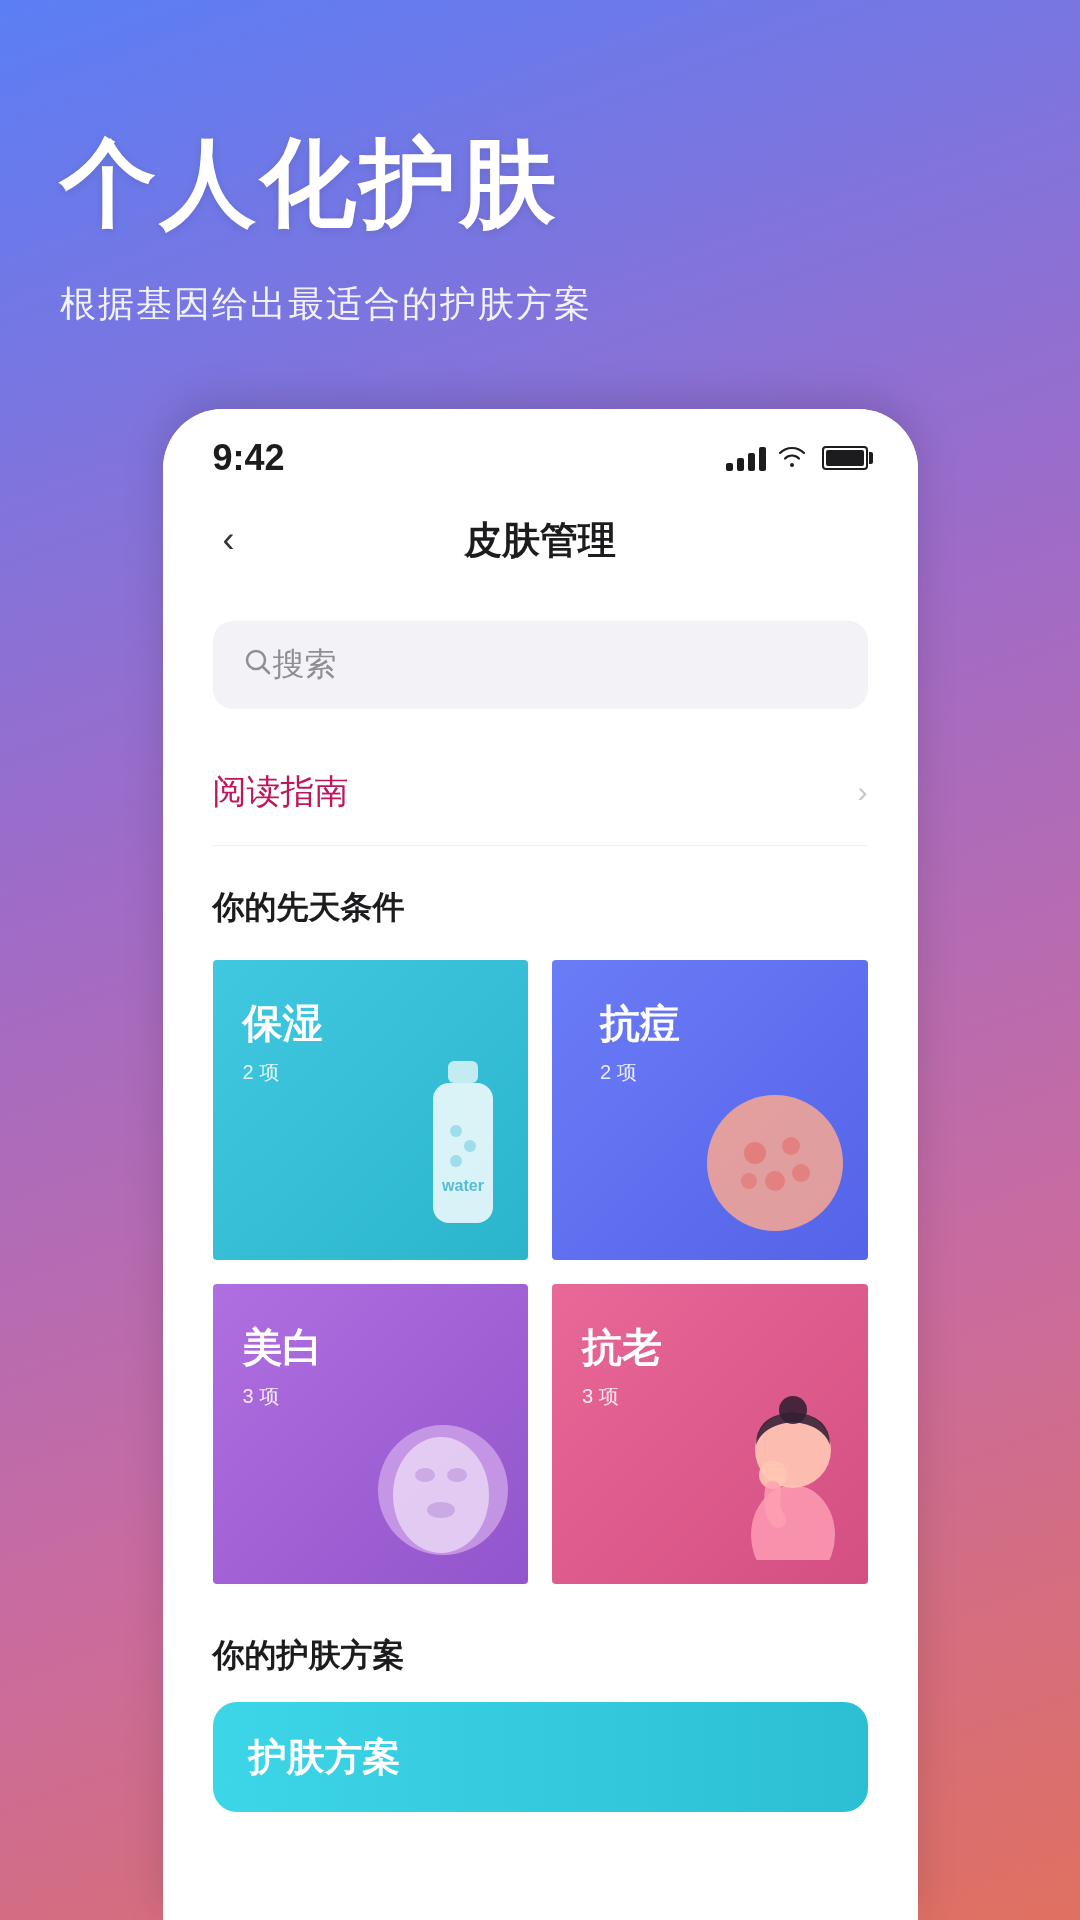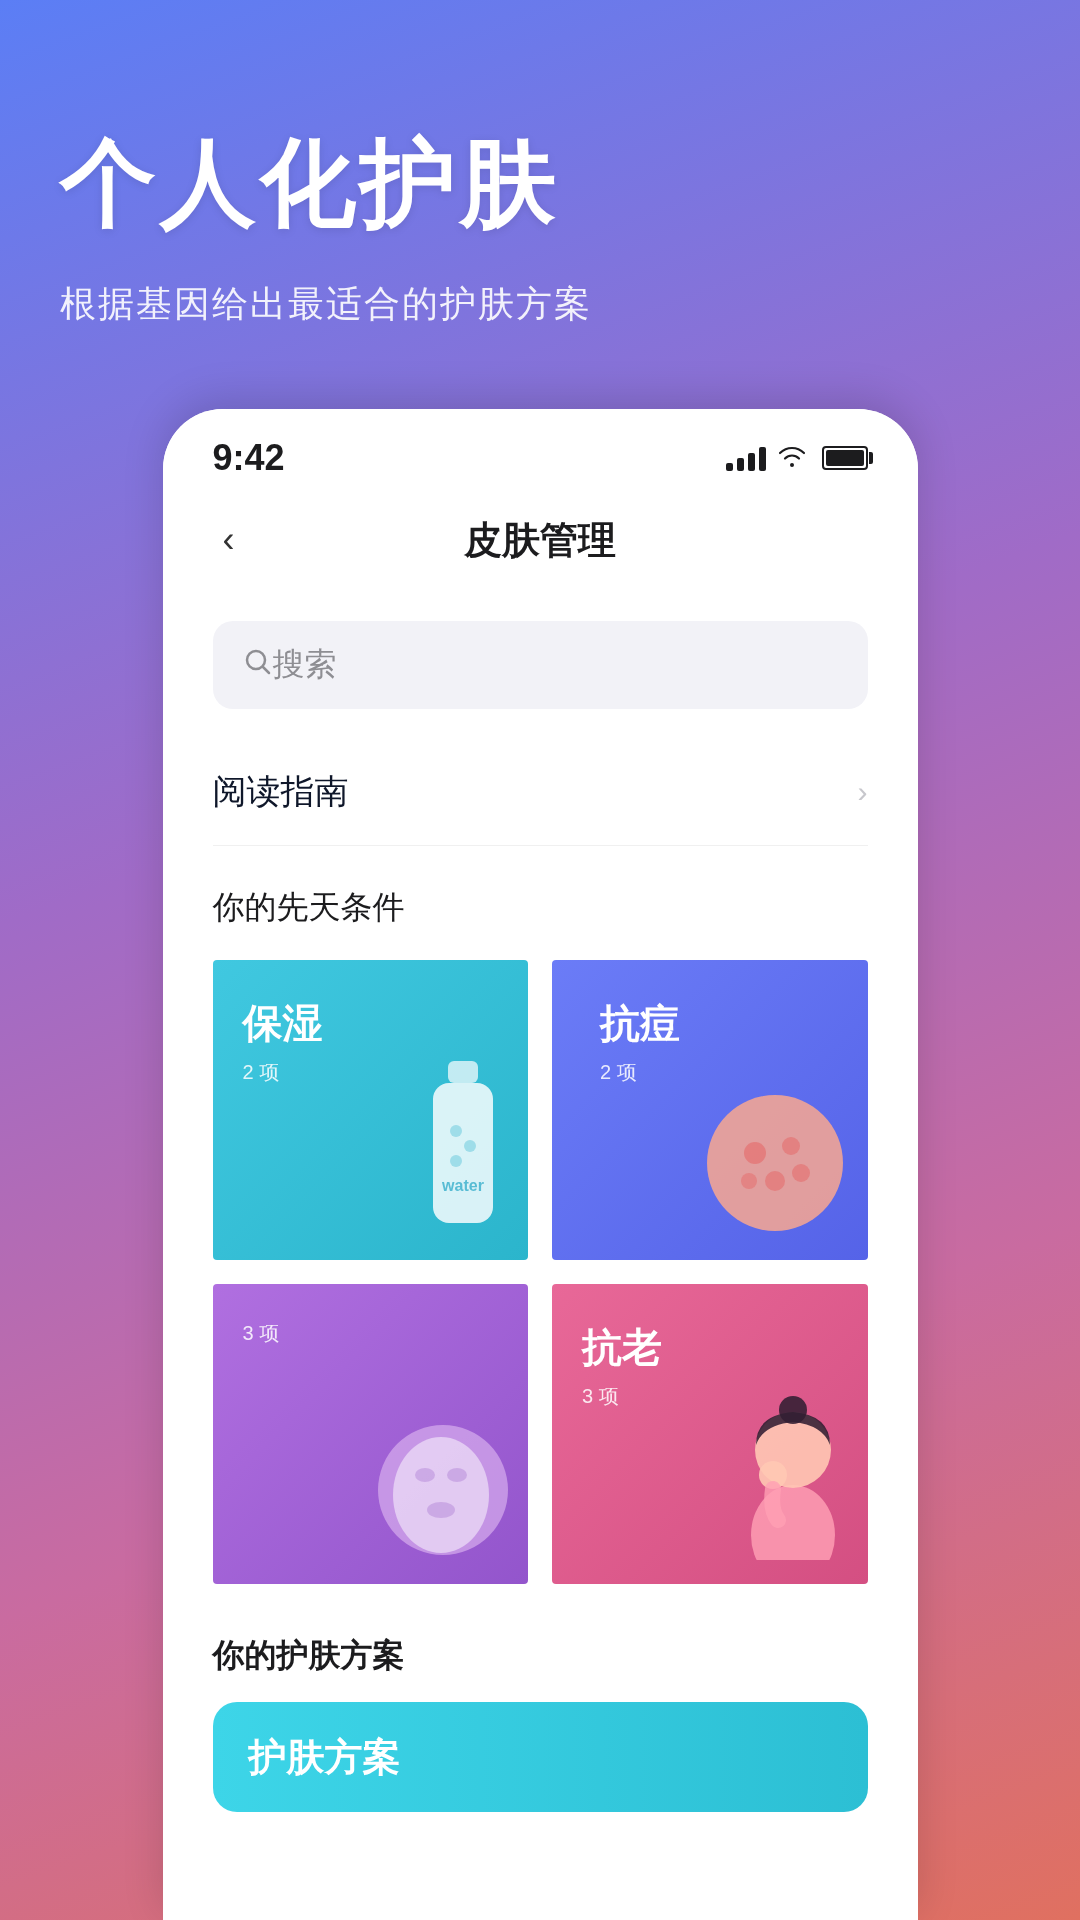--- a/index.html
+++ b/index.html
@@ -180,34 +180,34 @@
       justify-content: space-between;
       align-items: center;
       padding: 20px 0 30px;
       border-bottom: 1px solid #f0f0f0;
       margin-bottom: 40px;
       cursor: pointer;
     }
 
     .guide-label {
       font-size: 34px;
-      color: #0f172a;
+      color: #be185d;
       font-weight: 500;
     }
 
     .chevron-right {
       font-size: 30px;
       color: #c7c7cc;
     }
 
     
     .section-title {
       font-size: 32px;
       color: #1c1c1e;
-      font-weight: 400;
+      font-weight: 700;
       margin-bottom: 30px;
     }
 
     
     .cards-grid {
       display: grid;
       grid-template-columns: 1fr 1fr;
       gap: 24px;
       margin-bottom: 50px;
     }
@@ -373,20 +373,21 @@
             <circle cx="52" cy="62" r="11" fill="rgba(230,100,100,0.55)"></circle>
             <circle cx="88" cy="55" r="9" fill="rgba(230,100,100,0.5)"></circle>
             <circle cx="72" cy="90" r="10" fill="rgba(230,100,100,0.5)"></circle>
             <circle cx="46" cy="90" r="8" fill="rgba(230,100,100,0.45)"></circle>
             <circle cx="98" cy="82" r="9" fill="rgba(230,100,100,0.5)"></circle>
           </svg>
         </div>
       </div>
 
       <div class="card card-whitening">
+        <span class="card-title">美白</span>
         <span class="card-count">3 项</span>
         <div class="card-illustration">
           <svg width="155" height="165" viewBox="0 0 155 165" fill="none">
 
             <circle cx="90" cy="95" r="65" fill="rgba(220,180,240,0.65)"></circle>
 
             <ellipse cx="88" cy="100" rx="48" ry="58" fill="rgba(255,255,255,0.5)"></ellipse>
 
             <ellipse cx="72" cy="80" rx="10" ry="7" fill="rgba(170,120,210,0.4)"></ellipse>
             <ellipse cx="104" cy="80" rx="10" ry="7" fill="rgba(170,120,210,0.4)"></ellipse>

